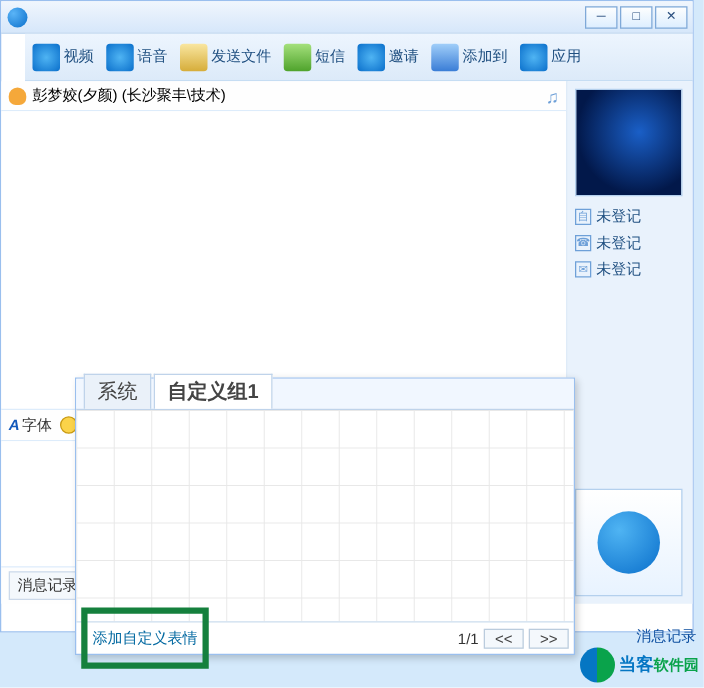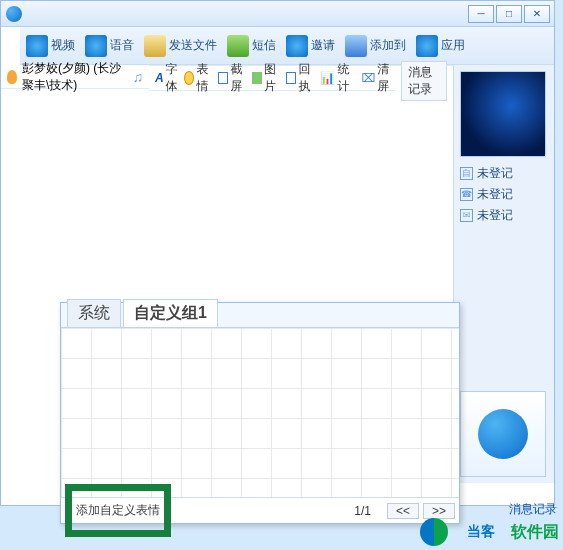--- a/index.html
+++ b/index.html
@@ -75,21 +75,21 @@
   margin-right: 3px;
   border-radius: 3px;
 }
 .content {
   display: flex;
   height: calc(100% - 86px);
 }
 .leftcol {
   flex: 1;
   display: flex;
-  flex-direction: row;
+  flex-direction: column;
   border-right: 1px solid #c6ddf3;
 }
 .chatheader {
   height: 24px;
   background: #fefefe;
   border-bottom: 1px solid #ddecfb;
   display: flex;
   align-items: center;
   padding: 0 6px;
 }
@@ -205,48 +205,47 @@
   border-top: 1px solid #bfd3ea;
 }
 .pfooter {
   height: 26px;
   border-top: 1px solid #cde;
   display: flex;
   align-items: center;
   padding: 0 4px;
 }
 .addlink {
-  color: #404040;
-  border: 7px solid #15803d;
+  color: #0369a1;
+  border: 5px solid #15803d;
   padding: 11px 4px;
 }
-.pageinfo { margin: 0 12px; color: #333; }
+.pageinfo { margin: 0 0; color: #333; }
 .navbtn {
   border: 1px solid #bcd;
   padding: 0 8px;
   background: #f4f8fc;
   margin-left: 4px;
   color: #444;
 }
 
 .watermark {
   position: absolute;
   right: 4px; bottom: 4px;
   display: flex;
   align-items: center;
-  gap: 16px;
 }
 .wlogo {
   width: 28px; height: 28px;
   border-radius: 50%;
   background: conic-gradient(#0aa34b 0 180deg, #0576c3 180deg 360deg);
   margin-right: 3px;
 }
 .wtext1 { color: #0576c3; font-size: 14px; font-weight: bold; }
-.wtext2 { color: #0aa34b; font-size: 16px; font-weight: bold; }
+.wtext2 { color: #0aa34b; font-size: 12px; font-weight: bold; }
 .msglog {
   position: absolute;
   right: 6px; bottom: 32px;
   color: #0e4fa0;
   font-size: 12px;
 }
 </style>
 </head>
 <body>
 

